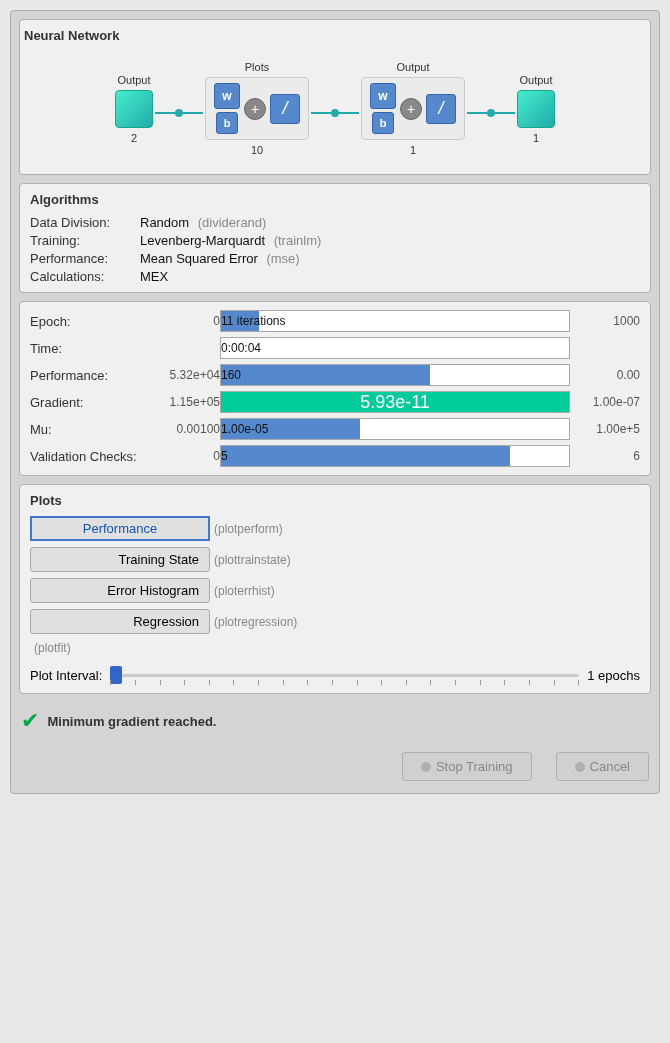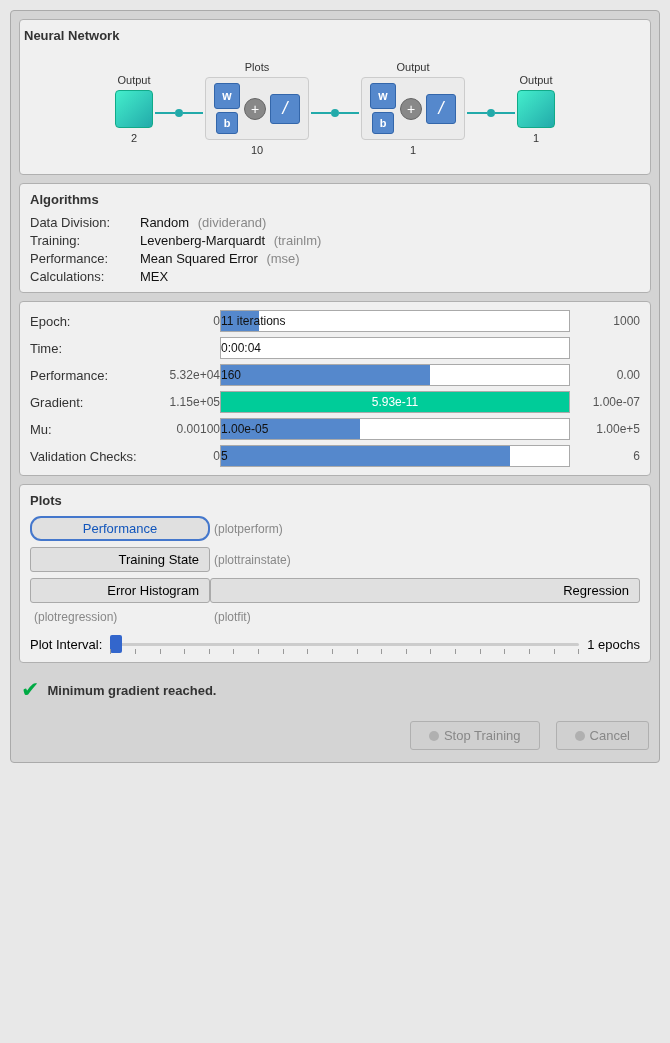--- a/index.html
+++ b/index.html
@@ -204,21 +204,21 @@
       position: absolute;
       width: 100%;
       font-size: 12px;
       color: #111;
     }
 
     .prog-bar-text-white {
       position: absolute;
       width: 100%;
       text-align: center;
-      font-size: 12px;
+      font-size: 18px;
       color: white;
     }
 
     
     .plots-grid {
       display: grid;
       grid-template-columns: 180px 1fr;
       row-gap: 6px;
       align-items: center;
       margin-bottom: 10px;
@@ -230,21 +230,21 @@
       border-radius: 3px;
       padding: 4px 10px;
       cursor: pointer;
       font-size: 13px;
       text-align: right;
     }
 
     .plot-btn-selected {
       background: #e0e0e0;
       border: 2px solid #4477cc;
-      border-radius: 11px;
+      border-radius: 0;
       padding: 3px 10px;
       cursor: pointer;
       font-size: 13px;
       text-align: center;
       color: #1155bb;
     }
 
     .plot-code {
       color: #888;
       margin-left: 4px;
@@ -303,21 +303,21 @@
     .status-text {
       font-weight: bold;
       color: #333;
       font-size: 13px;
     }
 
     
     .bottom-buttons {
       display: flex;
       justify-content: flex-end;
-      gap: 16px;
+      gap: 24px;
       padding: 4px 2px;
     }
 
     .btn-disabled {
       background: #d0d0d0;
       border: 1px solid #b0b0b0;
       border-radius: 3px;
       padding: 6px 18px;
       font-size: 13px;
       color: #888;
@@ -524,20 +524,23 @@
       <div class="plot-btn">
         <span>Training State</span>
       </div>
       <div>
         <span class="plot-code">(plottrainstate)</span>
       </div>
 
       <div class="plot-btn">
         <span>Error Histogram</span>
       </div>
+      <div>
+        <span class="plot-code">(ploterrhist)</span>
+      </div>
 
       <div class="plot-btn">
         <span>Regression</span>
       </div>
       <div>
         <span class="plot-code">(plotregression)</span>
       </div>
 
       <div>
         <span class="plot-code">(plotfit)</span>

